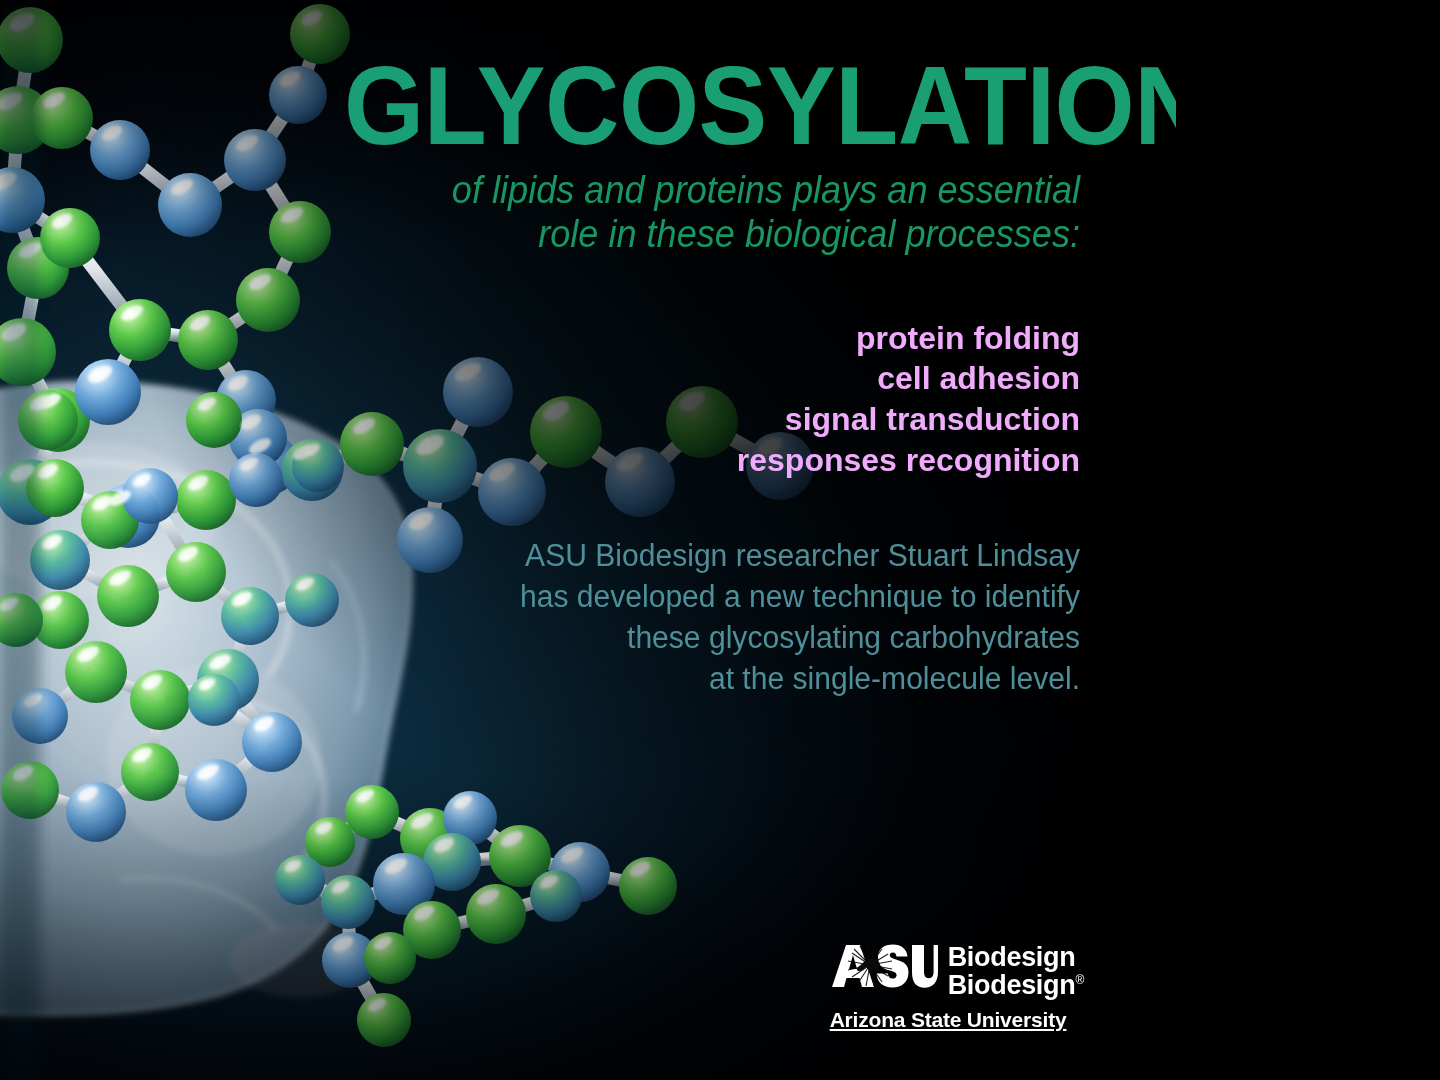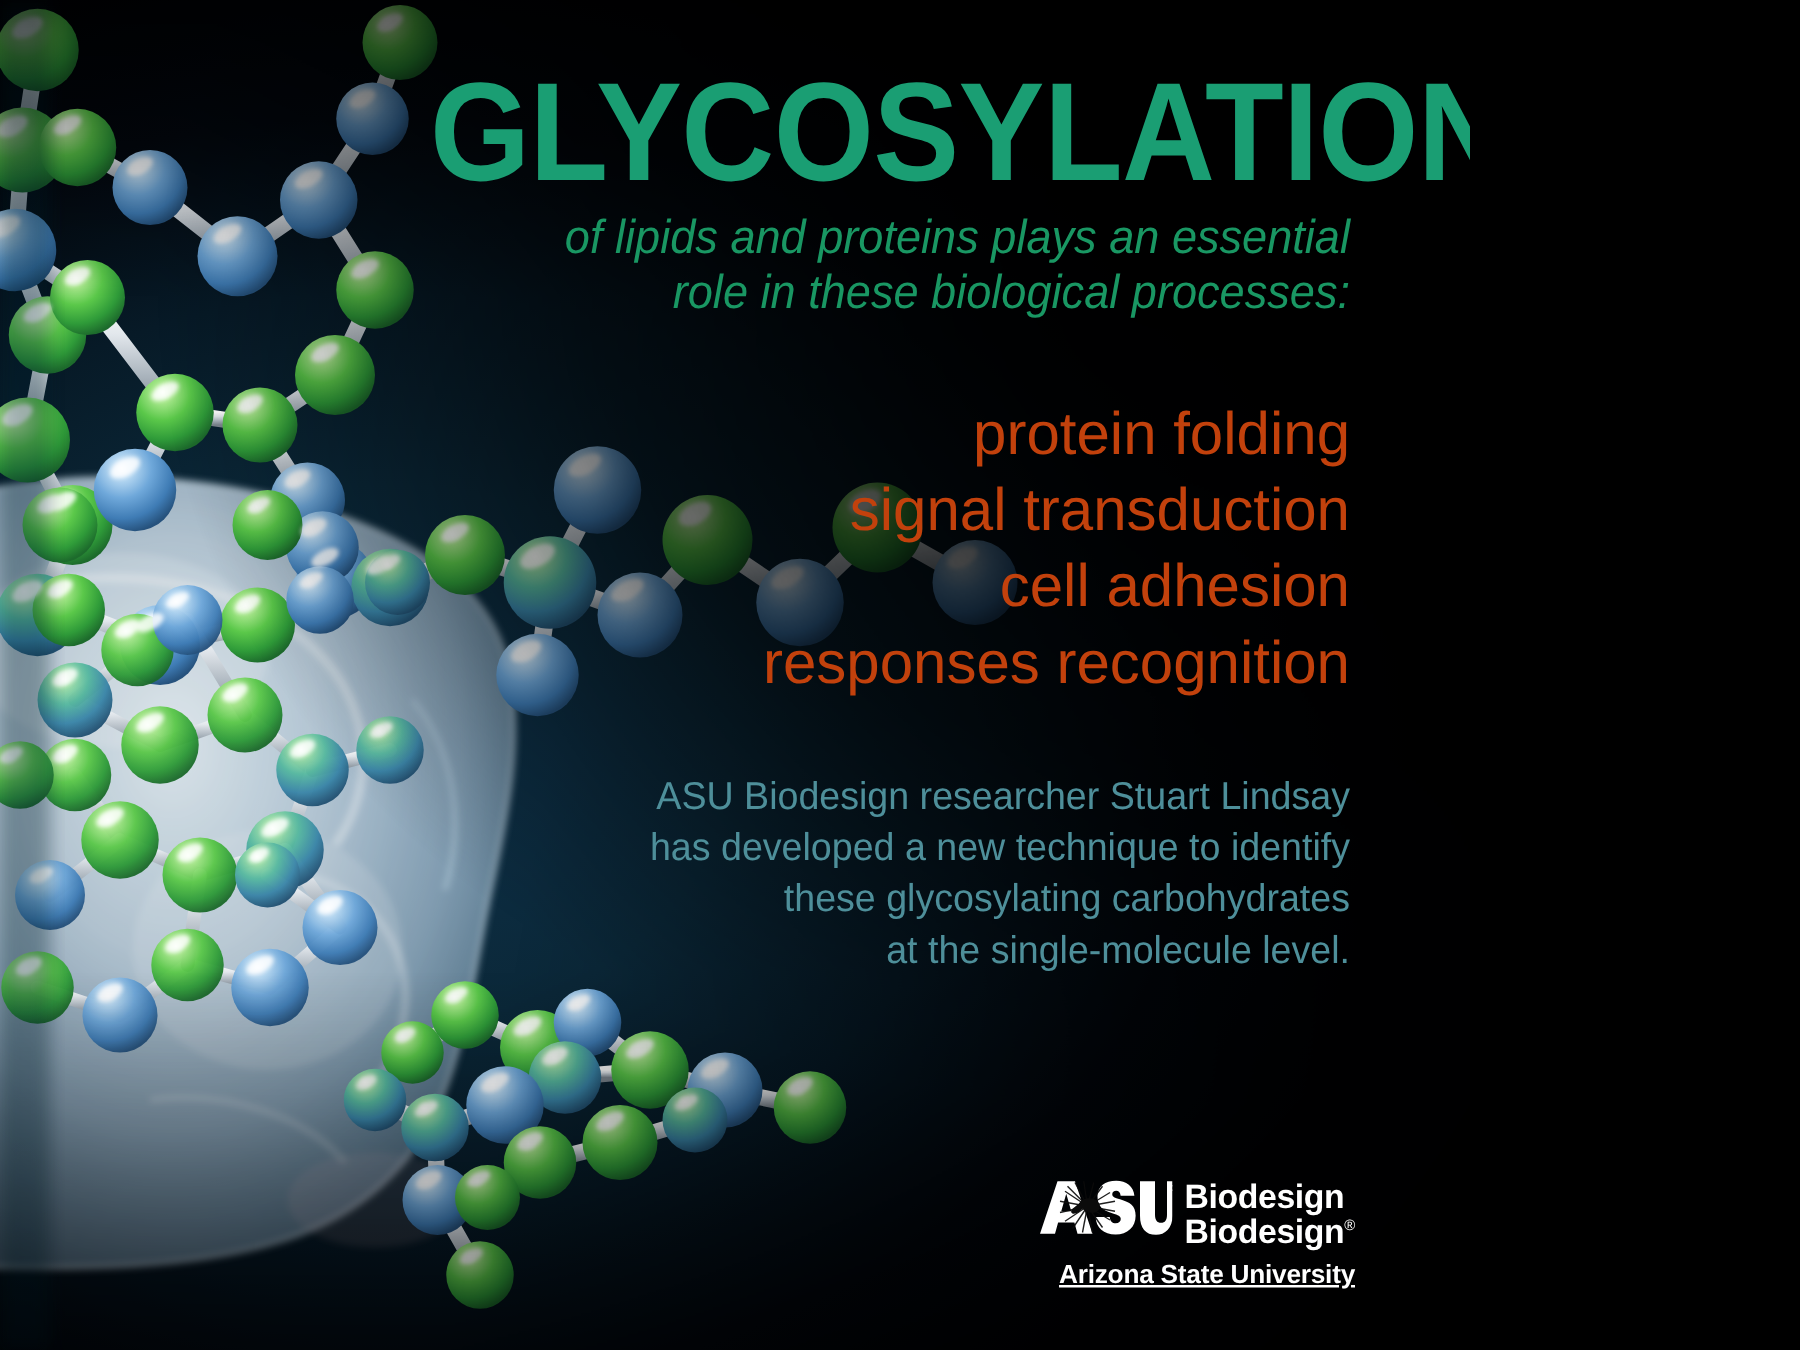--- a/index.html
+++ b/index.html
@@ -68,43 +68,43 @@
     margin: 8px 0 0 0;
     transform: scaleX(0.95);
     transform-origin: right center;
   }
   .process-list {
     list-style: none;
     margin: 62px 0 0 0;
     padding: 0;
   }
   .process-list li {
-    color: #c2410c;
-    font-size: 48px;
+    color: #f0abfc;
+    font-size: 32px;
     line-height: 1.27;
-    font-weight: 400;
+    font-weight: 700;
   }
   .blurb {
     color: #4e8f9a;
     font-size: 31px;
     line-height: 1.32;
     font-weight: 400;
     margin: 56px 0 0 0;
     transform: scaleX(0.97);
     transform-origin: right center;
   }
 
   
   .logo {
     position: absolute;
     right: 92px;
     bottom: 48px;
     display: flex;
     flex-direction: column;
-    align-items: flex-end;
+    align-items: flex-start;
   }
   .logo-top {
     display: flex;
     align-items: flex-start;
     gap: 10px;
   }
   .asu-mark { display: block; }
   .logo-words {
     display: flex;
     flex-direction: column;
@@ -475,22 +475,22 @@
   <div class="copy">
     <h1 class="title">GLYCOSYLATION</h1>
 
     <p class="subtitle">
       <span>of lipids and proteins plays an essential</span><br>
       <span>role in these biological processes:</span>
     </p>
 
     <ul class="process-list">
       <li>protein folding</li>
+      <li>cell adhesion</li>
       <li>signal transduction</li>
-      <li>cell adhesion</li>
       <li>responses recognition</li>
     </ul>
 
     <p class="blurb">
       <span>ASU Biodesign researcher Stuart Lindsay</span><br>
       <span>has developed a new technique to identify</span><br>
       <span>these glycosylating carbohydrates</span><br>
       <span>at the single-molecule level.</span>
     </p>
   </div>

